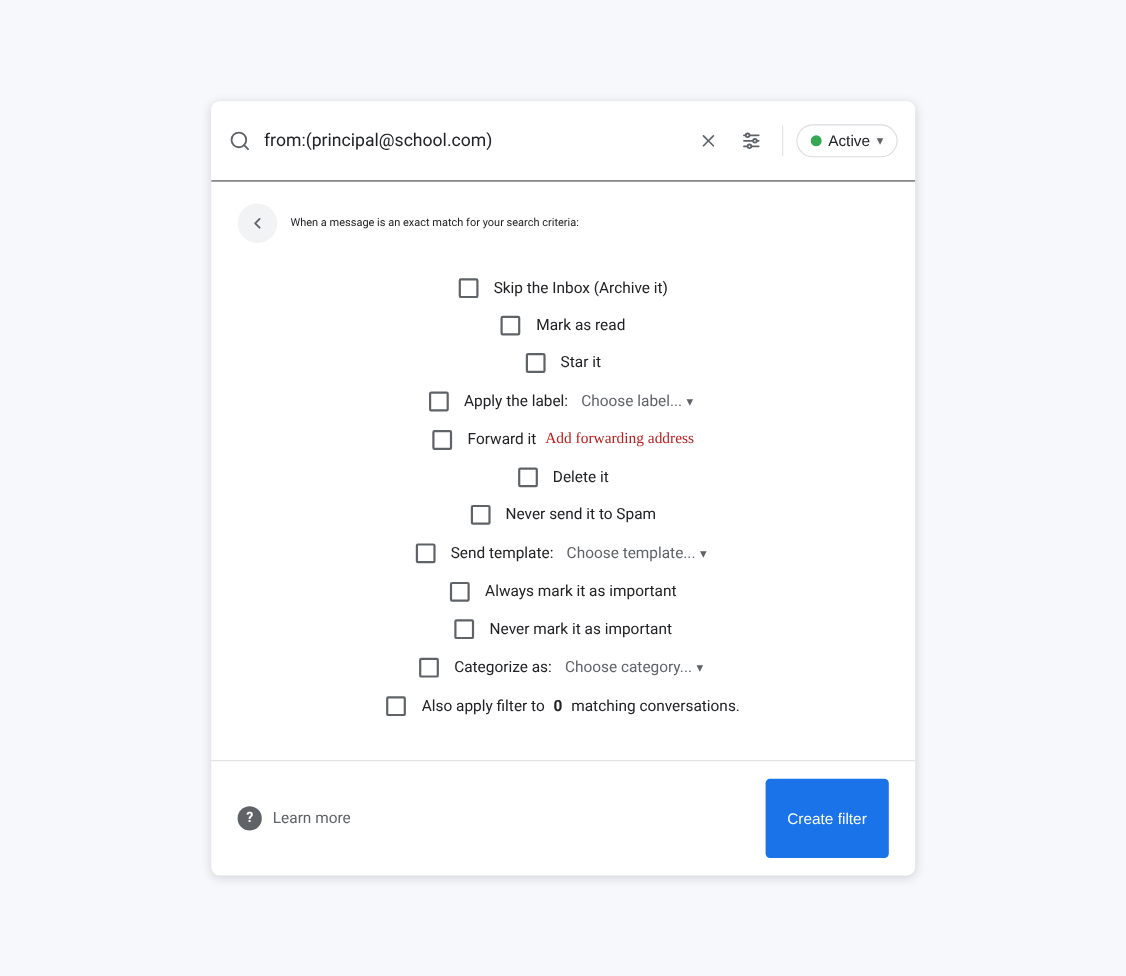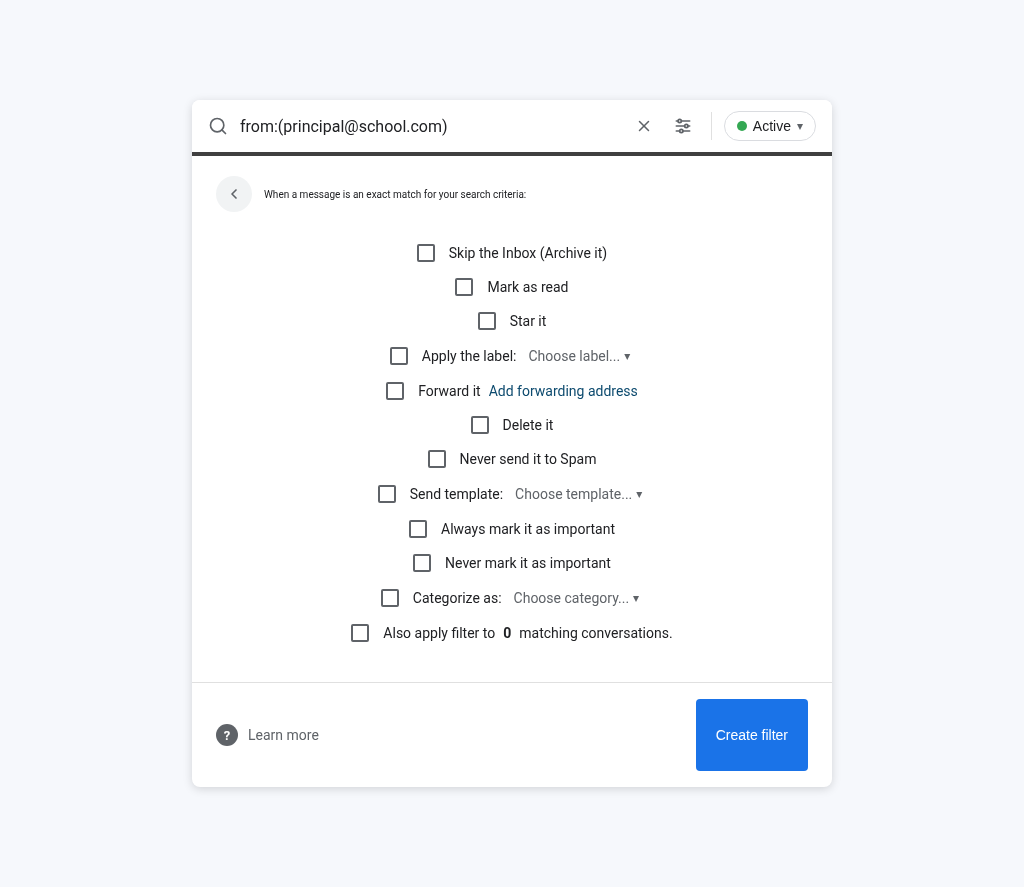--- a/index.html
+++ b/index.html
@@ -23,22 +23,22 @@
       border-radius: 8px;
       box-shadow: 0 2px 10px rgba(0,0,0,0.15);
       width: 640px;
       overflow: hidden;
     }
 
     
     .search-bar {
       display: flex;
       align-items: center;
-      padding: 10px 16px;
-      border-bottom: 4px solid #404040;
+      padding: 20px 16px;
+      border-bottom: 1px solid #404040;
       background: #fff;
       gap: 12px;
     }
 
     .search-icon-wrap {
       color: #5f6368;
       font-size: 20px;
       flex-shrink: 0;
     }
 
@@ -174,23 +174,24 @@
     .filter-label {
       font-size: 14px;
       color: #202124;
       display: flex;
       align-items: center;
       gap: 8px;
       flex-wrap: wrap;
     }
 
     .link-text {
-      color: #0c4a6e;
+      color: #b91c1c;
       cursor: pointer;
       text-decoration: none;
+      font-family: Liberation Serif, serif;
     }
 
     .dropdown-select {
       display: inline-flex;
       align-items: center;
       gap: 4px;
       cursor: pointer;
       color: #5f6368;
       font-size: 14px;
       padding: 2px 4px;

